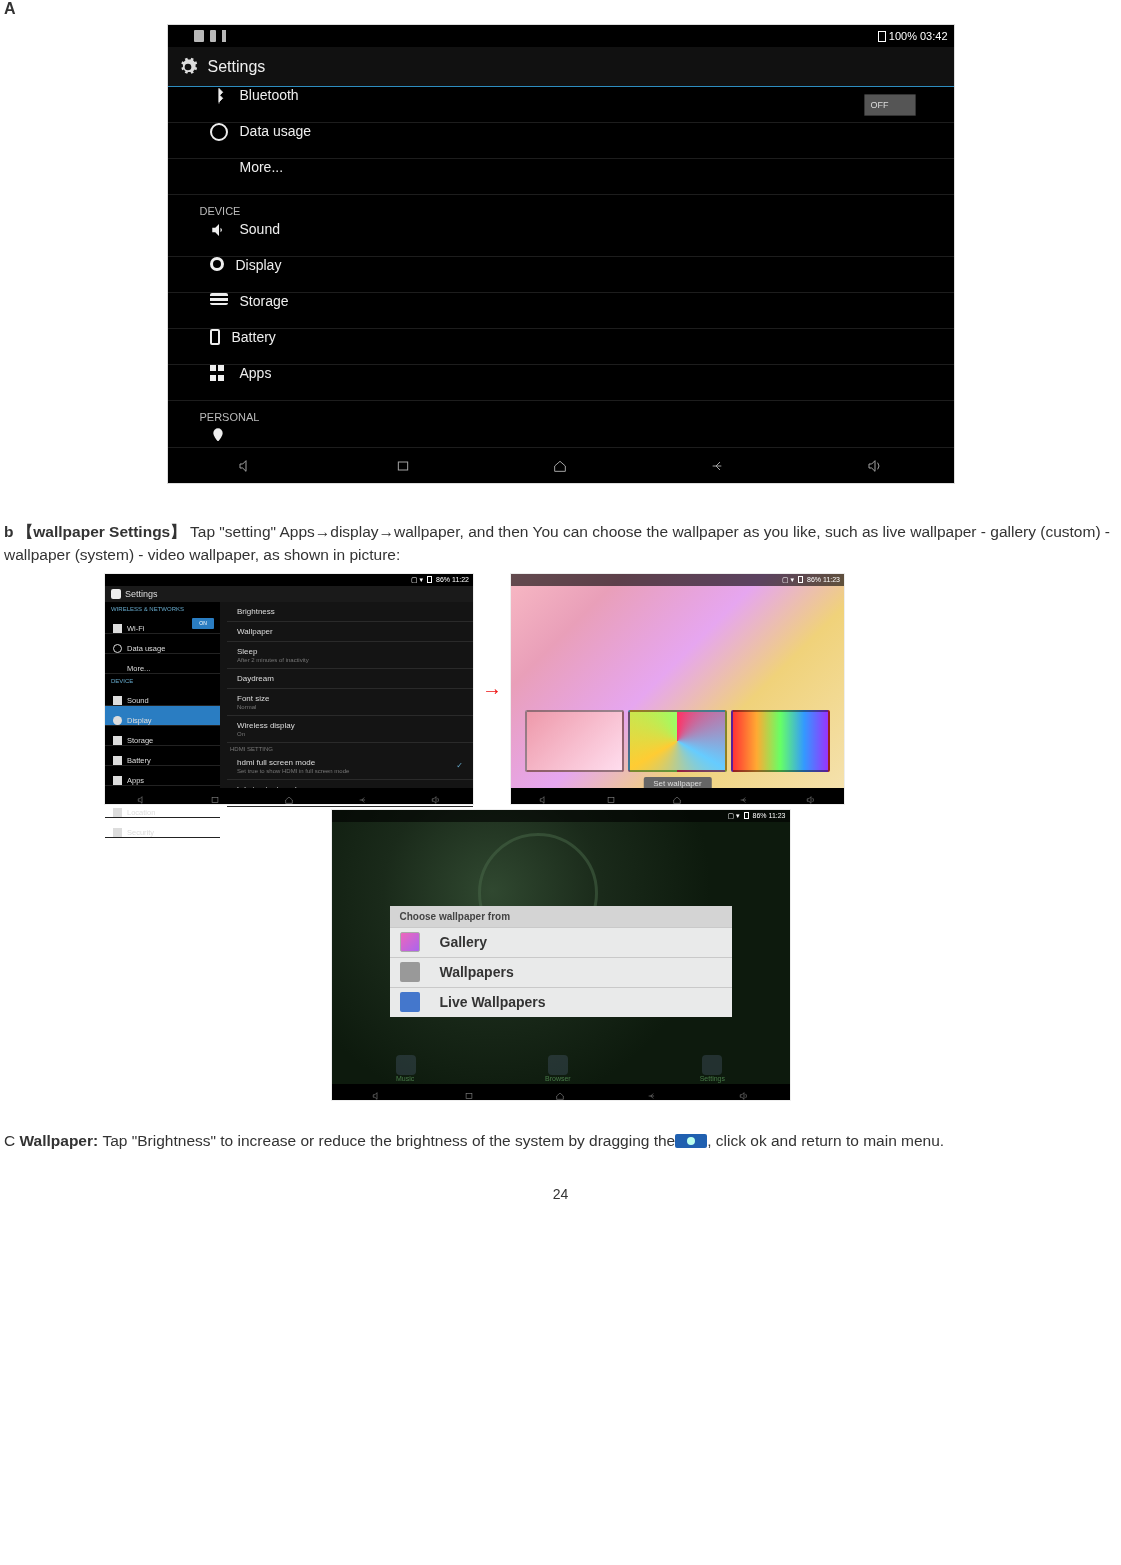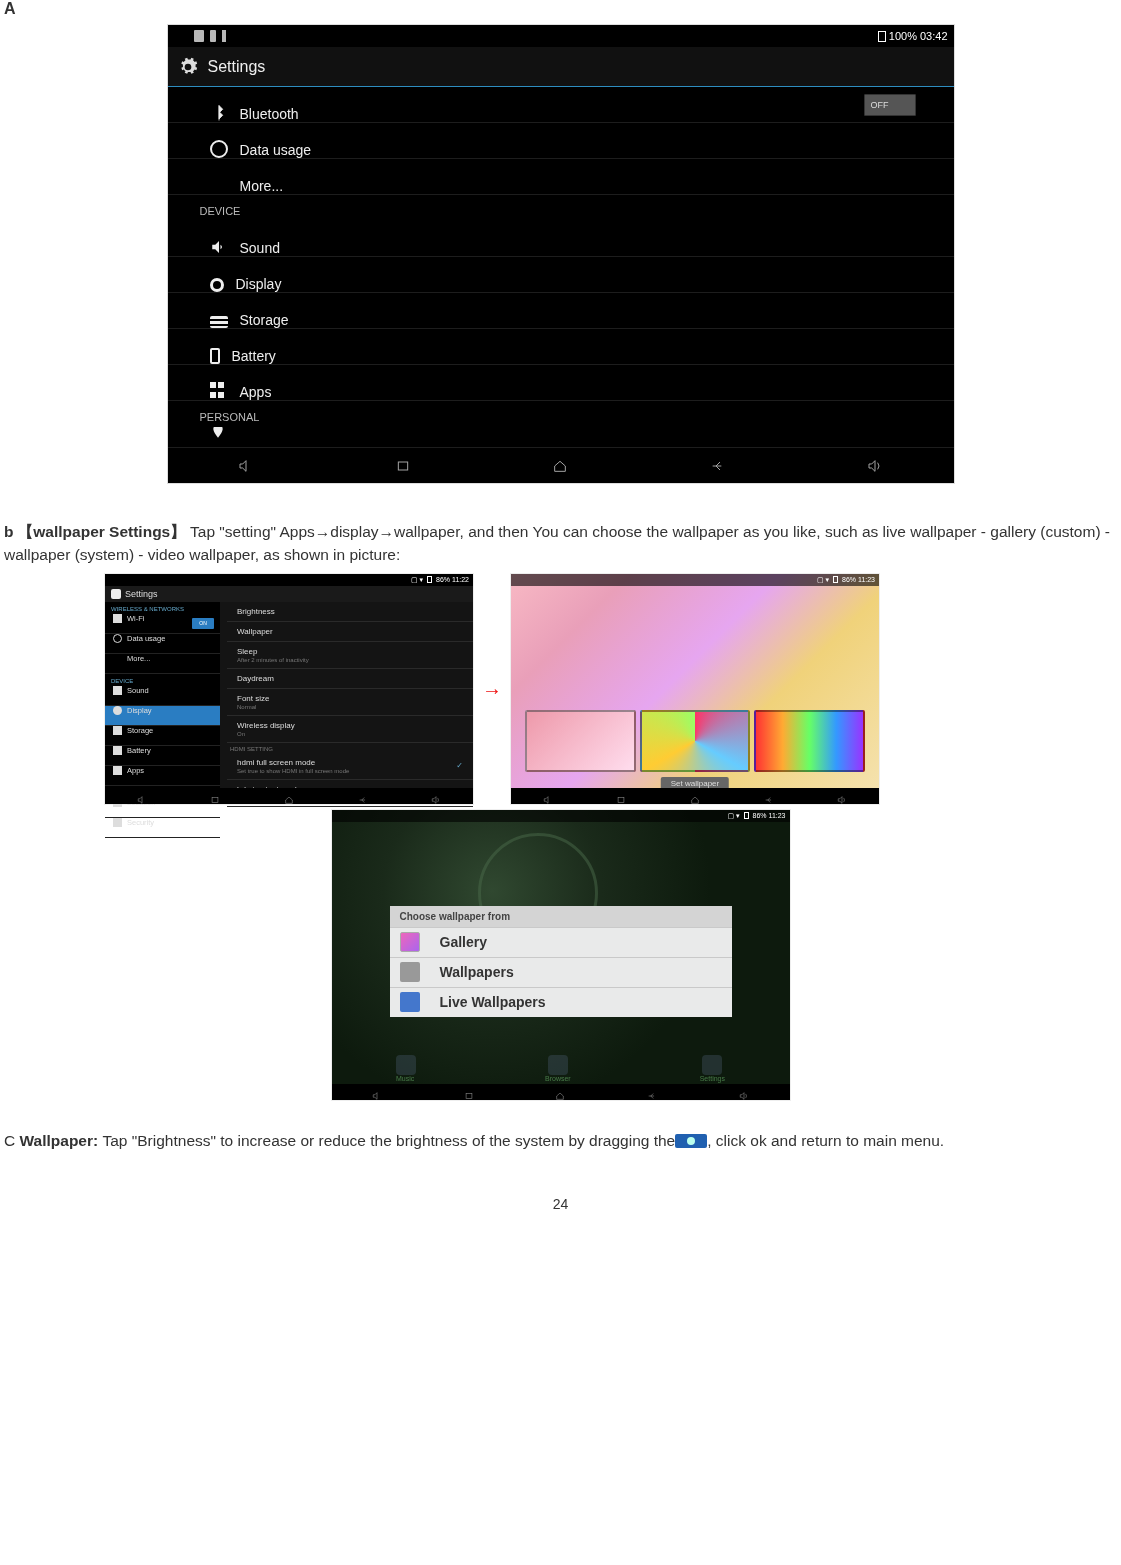--- a/index.html
+++ b/index.html
@@ -13,58 +13,58 @@
   .statusbar .lefticons { display: flex; gap: 6px; opacity: .9; }
   .statusbar .spacer { flex: 1; }
   .mini-icon { width: 10px; height: 12px; background: #fff; opacity: .8; }
   .mini-icon.sd { width: 10px; height: 12px; background: linear-gradient(#fff,#fff); border-radius: 1px; }
   .mini-icon.usb { width: 6px; height: 12px; background:#fff; border-radius:1px;}
   .titlebar { height: 40px; background: #111; display: flex; align-items: center; padding: 0 10px; border-bottom: 1px solid #2e8dc0; }
   .gear-icon { width: 20px; height: 20px; margin-right: 10px; position: relative; }
   .gear-icon svg { width: 100%; height: 100%; }
   .titlebar span { color: #eee; font-size: 16px; }
   .settings-body { background: #000; position: relative; min-height: 360px; padding-bottom: 1px; }
-  .row { height: 36px; display: flex; align-items: flex-end; padding-left: 42px; border-bottom: 1px solid #1d1d1d; position: relative; }
+  .row { height: 36px; display: flex; align-items: flex-start; padding-left: 42px; border-bottom: 1px solid #1d1d1d; position: relative; }
   .row .ricon { width: 18px; height: 18px; margin-right: 12px; background: #e0e0e0; border-radius: 2px; }
   .row .rtext { color: #eee; font-size: 14px; }
   .catlabel { color: #bbb; font-size: 11px; padding: 10px 0 4px 32px; }
   .off-toggle { position: absolute; right: 38px; top: 7px; width: 52px; height: 22px; background: #555; border: 1px solid #333; font-size: 9px; display:flex;align-items:center;justify-content:flex-start;padding-left:6px;color:#ddd; border-radius:1px;}
   .navbar { height: 36px; background: #000; display: flex; justify-content: space-around; align-items: center; border-top:1px solid #1d1d1d;}
   .nav-icon { width: 20px; height: 16px; opacity: .8; }
   .nav-icon svg { width: 100%; height: 100%; stroke: #ccc; fill: none; stroke-width: 1.5; }
 
   
   .para { margin: 36px 0 6px 0; font-size: 15.5px; line-height: 1.5; }
   .para b { font-weight: bold; }
   .bracket { font-weight: bold; }
 
   
   .pair { display: flex; align-items: center; gap: 6px; margin: 0 0 4px 100px; }
   .shot2, .shot4 { width: 370px; height: 232px; background: #000; position: relative; border: 1px solid #eee; }
-  .shot4 { width: 370px; background: linear-gradient(135deg,#f8b9c4 0%, #e99fb9 20%, #e6a6f0 45%, #f0d27a 65%, #f5e3b2 100%); }
+  .shot4 { width: 335px; background: linear-gradient(135deg,#f8b9c4 0%, #e99fb9 20%, #e6a6f0 45%, #f0d27a 65%, #f5e3b2 100%); }
   .shot4-strip { position:absolute; bottom: 32px; left: 14px; right: 14px; height: 62px; display:flex; gap:4px;}
   .shot4-strip > div { flex:1; border:2px solid rgba(0,0,0,.4); background:#444; border-radius:2px;}
   .shot4-strip > div:nth-child(1){background:linear-gradient(135deg,#e9a,#fde);}
   .shot4-strip > div:nth-child(2){background:conic-gradient(#f36,#6cf,#fc3,#9f6);}
   .shot4-strip > div:nth-child(3){background:linear-gradient(90deg,#f33,#fa3,#6f6,#39f,#93f);}
   .shot4-btn { position:absolute; bottom:14px; left:50%; transform:translateX(-50%); background:#666; color:#ddd; font-size:8px; padding:2px 10px; border-radius:2px;}
   .shot4-statusbar, .shot3-statusbar, .shot2-statusbar { position:absolute;top:0;left:0;right:0;height:12px;background:rgba(0,0,0,.6);display:flex;justify-content:flex-end;align-items:center;color:#fff;font-size:7px;padding-right:4px;gap:4px;}
   .shot4-nav, .shot2-nav, .shot3-nav { position:absolute;bottom:0;left:0;right:0;height:16px;background:#000;display:flex;justify-content:space-around;align-items:center;}
   .shot4-nav .ni, .shot2-nav .ni, .shot3-nav .ni{width:14px;height:10px;opacity:.7;}
   .shot4-nav svg, .shot2-nav svg, .shot3-nav svg{width:100%;height:100%;stroke:#ccc;fill:none;stroke-width:1.4;}
   .arrow-between { color: #e11; font-size: 20px; font-weight: bold; padding: 0 2px;}
 
   
   .s2-title{position:absolute;top:12px;left:0;right:0;height:16px;background:#1a1a1a;display:flex;align-items:center;padding-left:6px;}
   .s2-title .g{width:10px;height:10px;background:#eee;margin-right:4px;border-radius:2px;}
   .s2-title span{color:#ddd;font-size:9px;}
   .s2-left{position:absolute;left:0;top:28px;bottom:16px;width:115px;background:#000;}
   .s2-right{position:absolute;left:115px;right:0;top:28px;bottom:16px;background:#141414;}
   .s2-cat{color:#6ac;font-size:6px;padding:4px 6px 2px;}
-  .s2-item{height:20px;display:flex;align-items:flex-start;padding-left:8px;border-bottom:1px solid #222;position:relative;}
+  .s2-item{height:20px;display:flex;align-items:flex-end;padding-left:8px;border-bottom:1px solid #222;position:relative;}
   .s2-item .ic{width:9px;height:9px;background:#ddd;margin-right:5px;}
   .s2-item .lab{color:#ddd;font-size:7.5px;}
   .s2-item.on{background:#2a7dc2;}
   .s2-item .tgl{position:absolute;right:6px;top:4px;width:22px;height:11px;background:#2a7dc2;border-radius:1px;font-size:5px;display:flex;align-items:center;justify-content:center;color:#fff;}
   .s2-right .opt{border-bottom:1px solid #2a2a2a;padding:5px 10px;margin-left:7px;}
   .s2-right .opt .t{color:#ddd;font-size:8px;}
   .s2-right .opt .st{color:#777;font-size:6px;margin-top:1px;}
   .s2-right .hdr{color:#777;font-size:6px;padding:3px 10px 1px;}
 
   .caption { text-align: left; margin: 4px 0 4px 60px; font-size: 15.5px; }
@@ -82,21 +82,21 @@
   .chooser-opt .thumb.wp{background:#999;}
   .chooser-opt span{font-size:14px;color:#333;margin-left:10px;}
   .shot3-dock{position:absolute;bottom:18px;left:0;right:0;display:flex;justify-content:space-around;opacity:.4;}
   .shot3-dock > div{font-size:7px;color:#9f9;}
   .shot3-dock .dicon{width:20px;height:20px;background:#456;border-radius:4px;margin:0 auto;}
 
   
   .slider-icon{display:inline-block;width:32px;height:14px;background:#2060b0;vertical-align:middle;position:relative;border-radius:2px;}
   .slider-icon::after{content:'';position:absolute;left:50%;top:50%;width:8px;height:8px;background:#bfe;border-radius:50%;transform:translate(-50%,-50%);}
 
-  .footer { text-align: center; margin-top: 44px; font-size: 14px; }
+  .footer { text-align: center; margin-top: 34px; font-size: 14px; }
 </style>
 </head>
 <body>
 <div class="page">
 
 <div class="section-label">A</div>
 
 <div class="shot1">
   <div class="statusbar">
     <div class="lefticons">

